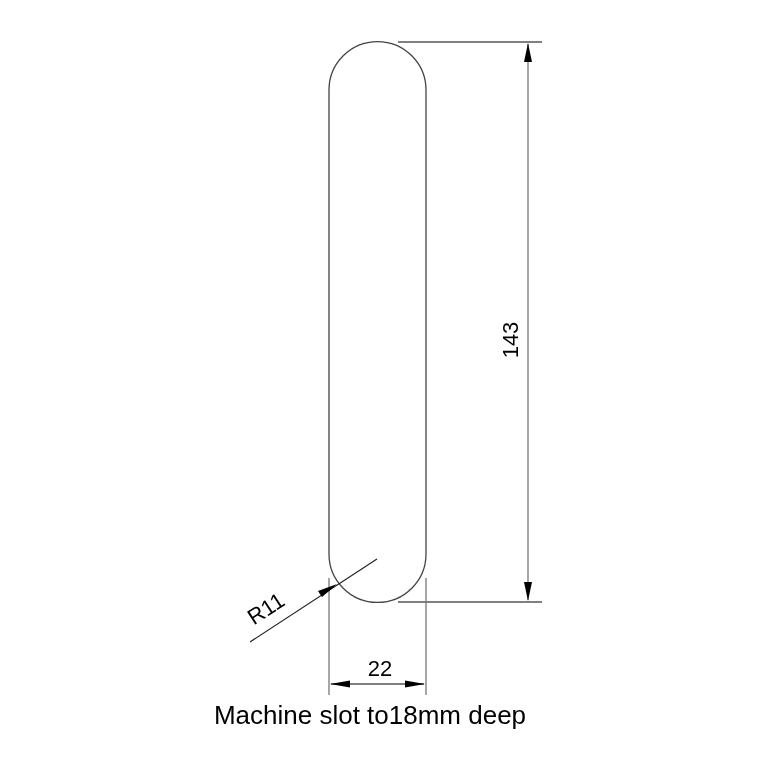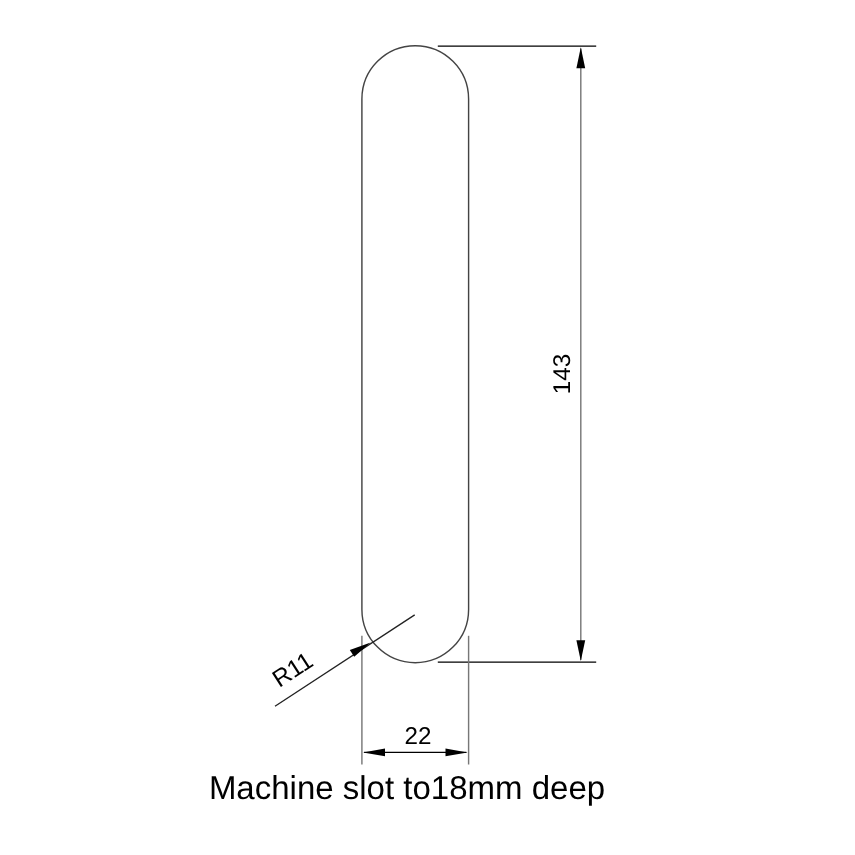--- a/index.html
+++ b/index.html
@@ -1,20 +1,20 @@
 <!DOCTYPE html>
 <html><head>
   <meta charset="utf-8">
   <style>
     html, body { margin: 0; padding: 0; background: #ffffff; }
     body { width: 777px; height: 777px; position: relative; overflow: hidden; }
     #drawing { position: absolute; left: 0; top: 0; width: 777px; height: 777px; }
     .dim-text { font-family: "Liberation Sans", sans-serif; font-size: 22px; fill: #000; }
     .caption { position: absolute; left: 0; top: 700px; width: 740px; text-align: center;
-      font-family: "Liberation Sans", sans-serif; font-size: 30px; color: #000; }
+      font-family: "Liberation Sans", sans-serif; font-size: 26px; color: #000; }
   </style>
 </head>
 <body>
 
 <svg id="drawing" viewBox="0 0 777 777" xmlns="http://www.w3.org/2000/svg">
 
   <path d="M329,90 A48.5,48.5 0 0 1 426,90 L426,554 A48.5,48.5 0 0 1 329,554 Z" fill="none" stroke="#444" stroke-width="1.3"></path>
 
   <line x1="398" y1="42" x2="542" y2="42" stroke="#000" stroke-width="1.2"></line>
   <line x1="398" y1="602" x2="542" y2="602" stroke="#000" stroke-width="1.2"></line>

